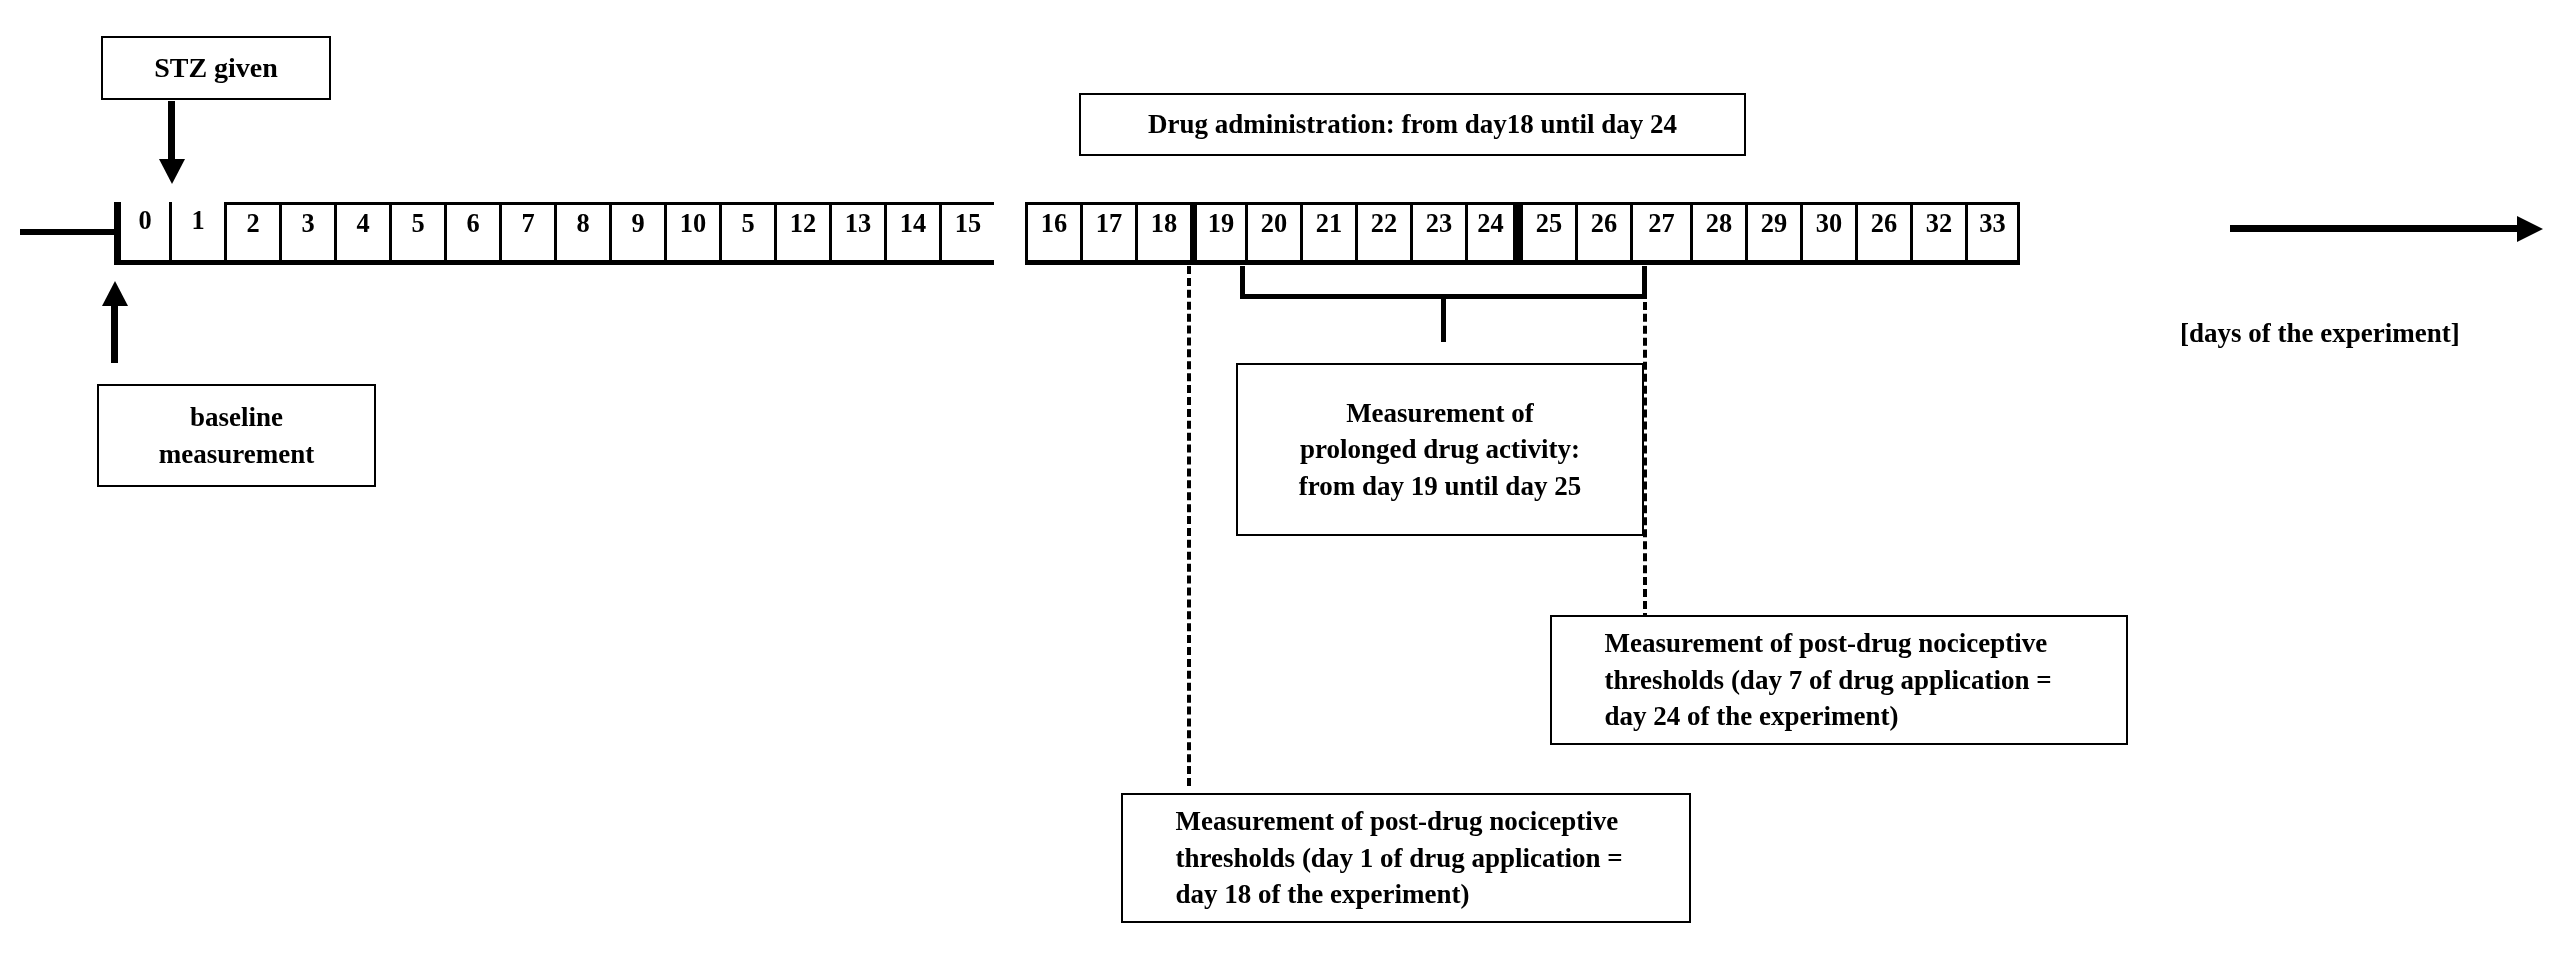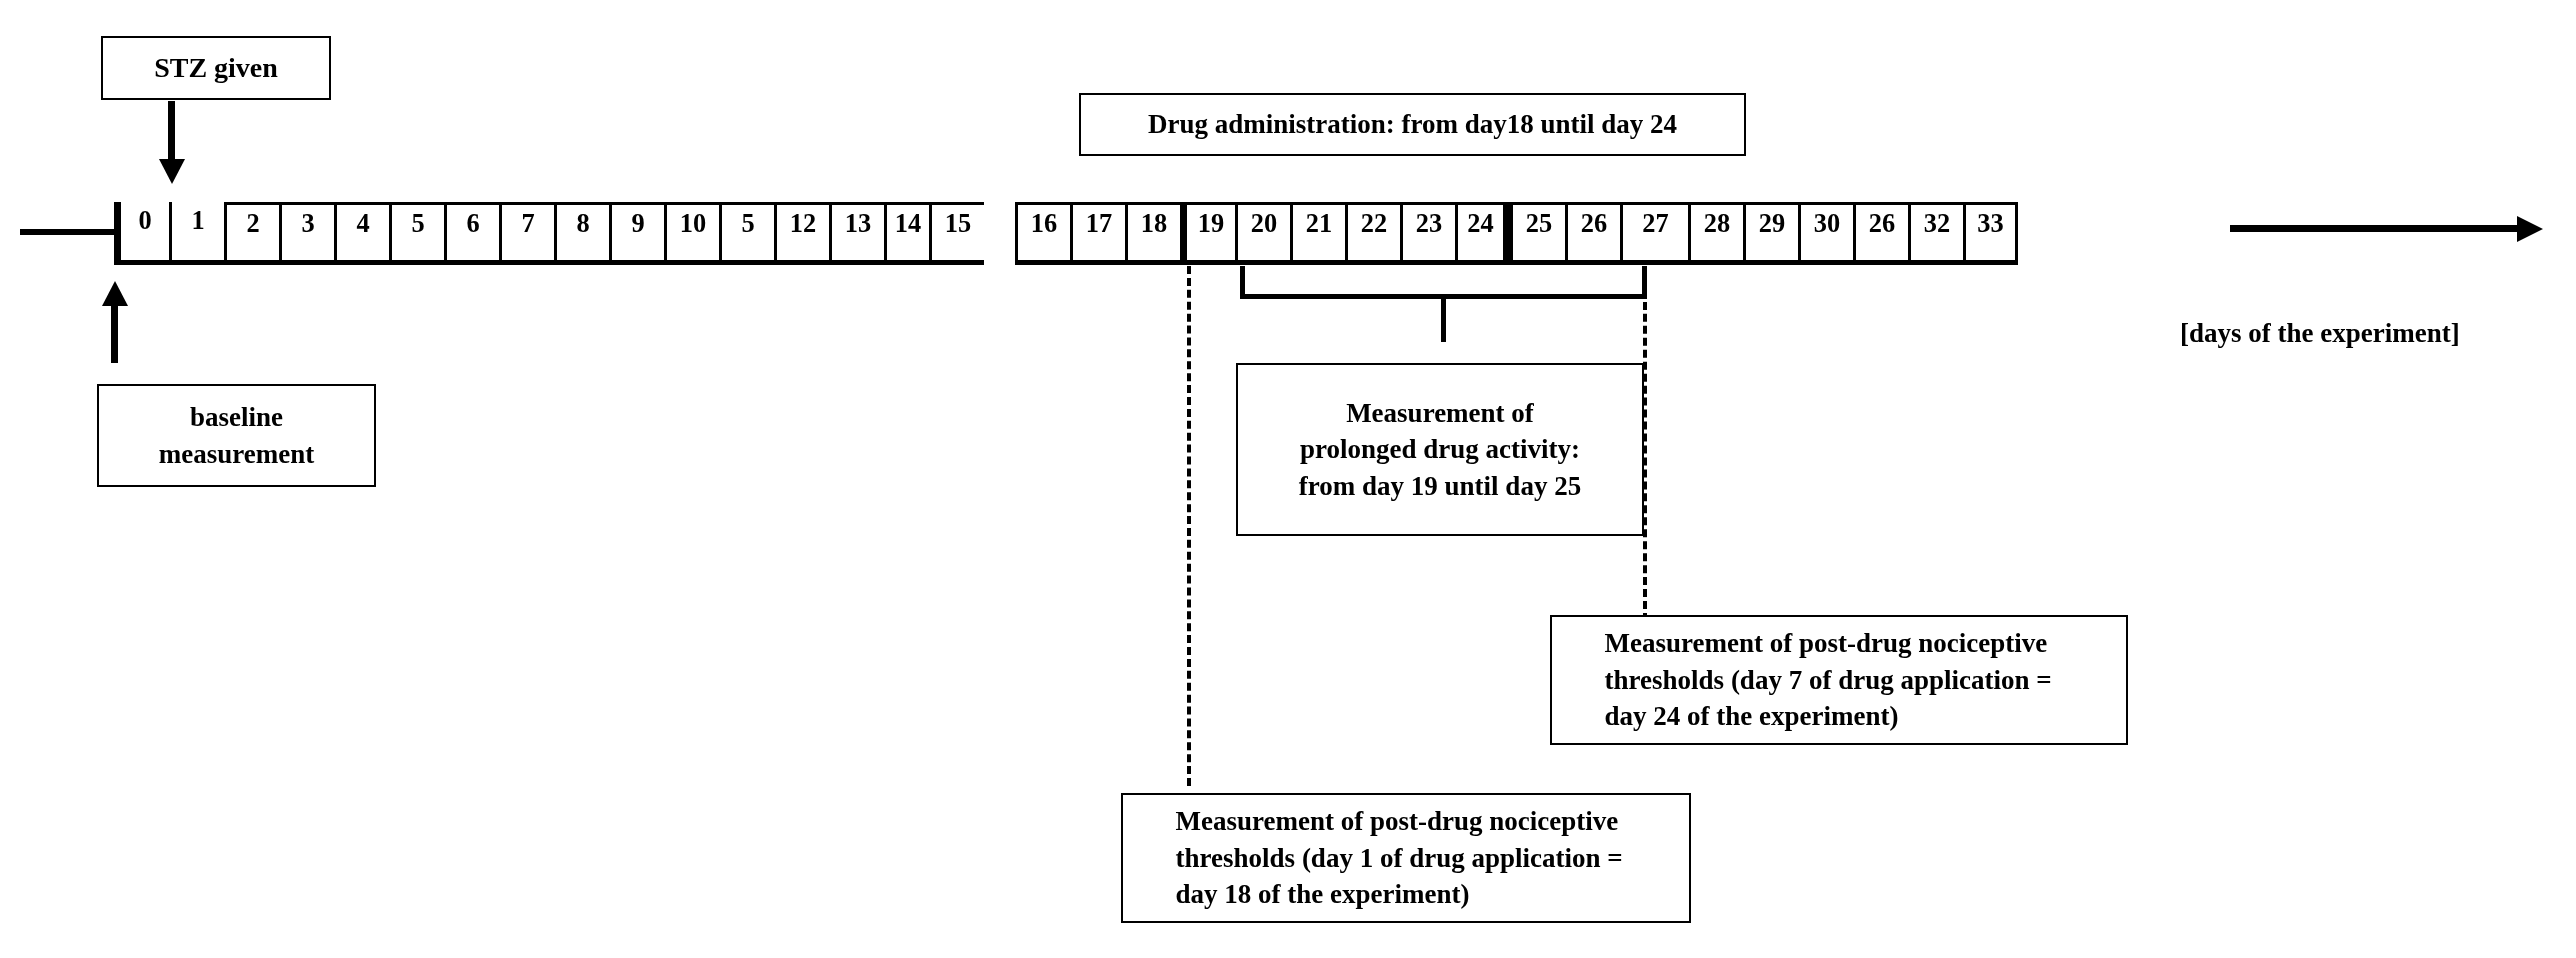--- a/index.html
+++ b/index.html
@@ -146,21 +146,21 @@
       </div>
       <div class="cell" style="width: 55px;">
         <span class="num" style="font-size: 26.4px;">5</span>
       </div>
       <div class="cell" style="width: 55px;">
         <span class="num" style="font-size: 26.4px;">12</span>
       </div>
       <div class="cell" style="width: 55px;">
         <span class="num" style="font-size: 26.4px;">13</span>
       </div>
-      <div class="cell" style="width: 45px;">
+      <div class="cell" style="width: 55px;">
         <span class="num" style="font-size: 26.4px;">14</span>
       </div>
       <div class="cell" style="width: 55px;">
         <span class="num" style="font-size: 26.4px;">15</span>
       </div>
       <div class="cell" style="width: 55px; margin-left: 31px;">
         <span class="num" style="font-size: 26.4px;">16</span>
       </div>
       <div class="cell" style="width: 55px;">
         <span class="num" style="font-size: 26.4px;">17</span>
@@ -185,21 +185,21 @@
       </div>
       <div class="cell" style="width: 55px; border-right: 7.4px solid rgb(0, 0, 0);">
         <span class="num" style="font-size: 26.4px;">24</span>
       </div>
       <div class="cell" style="width: 55px;">
         <span class="num" style="font-size: 26.4px;">25</span>
       </div>
       <div class="cell" style="width: 55px;">
         <span class="num" style="font-size: 26.4px;">26</span>
       </div>
-      <div class="cell" style="width: 68px;">
+      <div class="cell" style="width: 60px;">
         <span class="num" style="font-size: 26.4px;">27</span>
       </div>
       <div class="cell" style="width: 55px;">
         <span class="num" style="font-size: 26.4px;">28</span>
       </div>
       <div class="cell" style="width: 55px;">
         <span class="num" style="font-size: 26.4px;">29</span>
       </div>
       <div class="cell" style="width: 55px;">
         <span class="num" style="font-size: 26.4px;">30</span>

